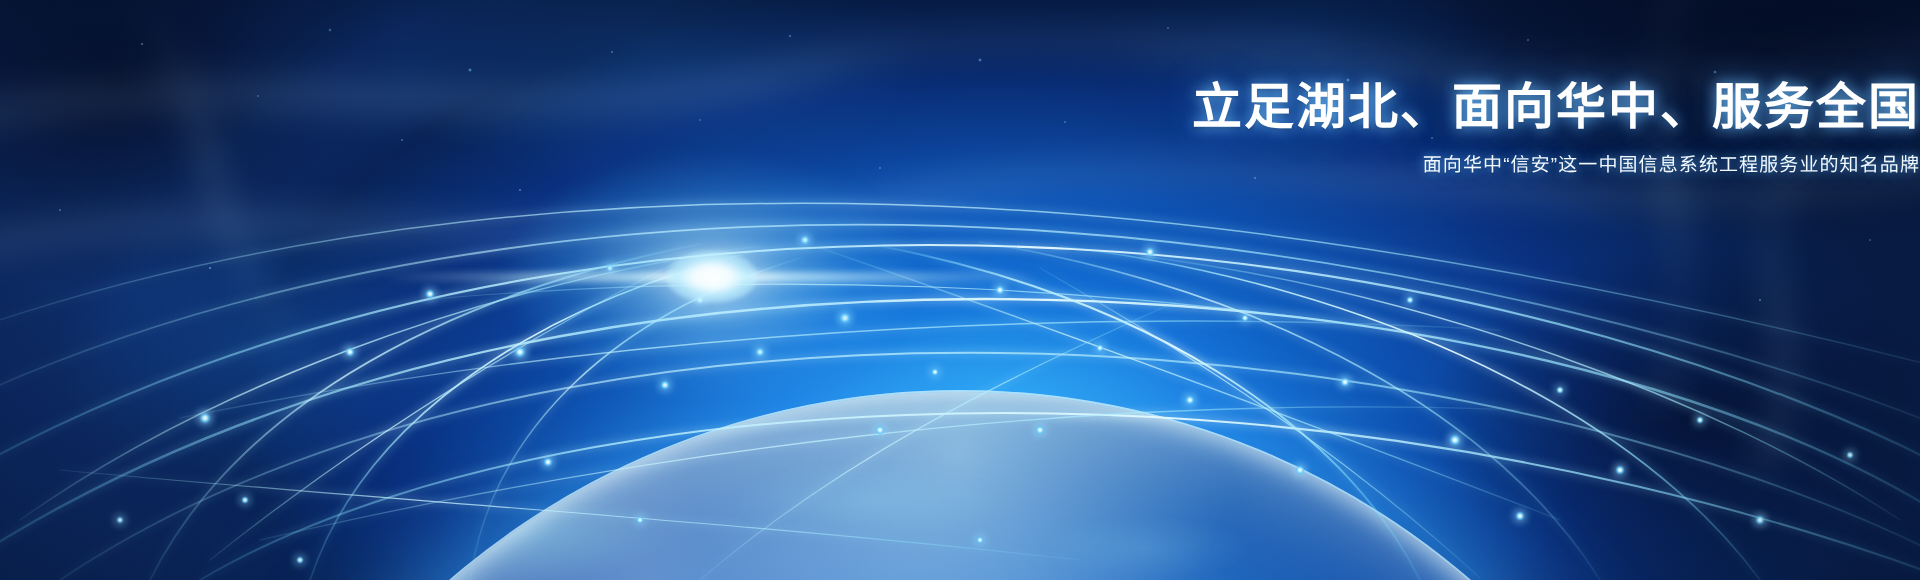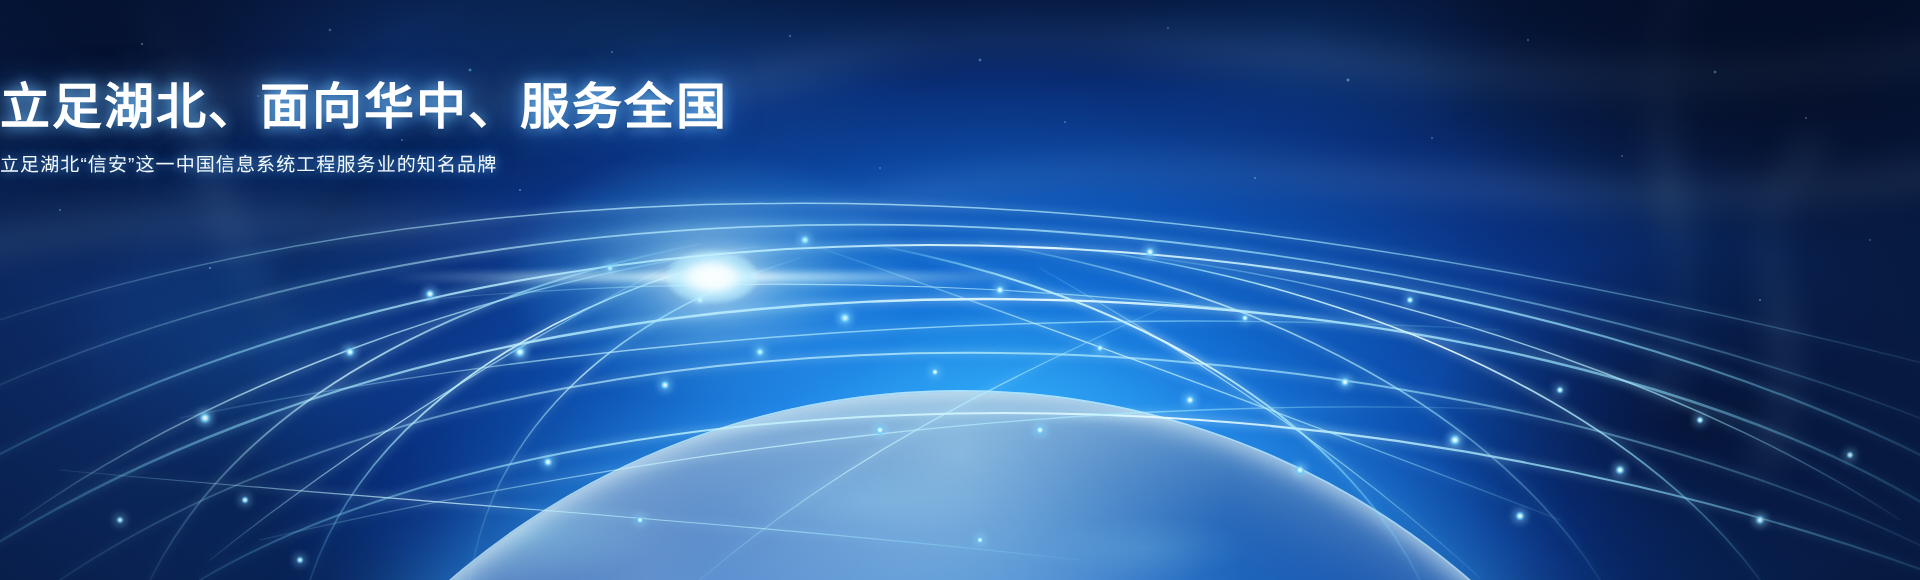--- a/index.html
+++ b/index.html
@@ -174,21 +174,21 @@
     width: 660px; height: 10px;
     background: linear-gradient(90deg, rgba(150,225,255,0) 0%, rgba(215,248,255,.65) 38%, #ffffff 50%, rgba(215,248,255,.65) 62%, rgba(150,225,255,0) 100%);
     filter: blur(3px);
   }
 
   
   .text-block {
     position: absolute;
     left: 0; right: 0;
     top: 78px;
-    text-align: left;
+    text-align: right;
     z-index: 20;
   }
   .headline {
     margin: 0;
     font-size: 50px;
     line-height: 1.18;
     font-weight: 700;
     letter-spacing: 2px;
     color: #ffffff;
     text-shadow:
@@ -366,16 +366,16 @@
   <div class="hotspot">
     <div class="halo"></div>
     <div class="flare-h"></div>
     <div class="core"></div>
   </div>
 
   <div class="vignette"></div>
 
   <div class="text-block">
     <h1 class="headline">立足湖北、面向华中、服务全国</h1>
-    <p class="subline">立足湖北“信安”这一中国信息系统工程服务业的知名品牌</p>
+    <p class="subline">面向华中“信安”这一中国信息系统工程服务业的知名品牌</p>
   </div>
 
 </div>
 
 </body></html>

